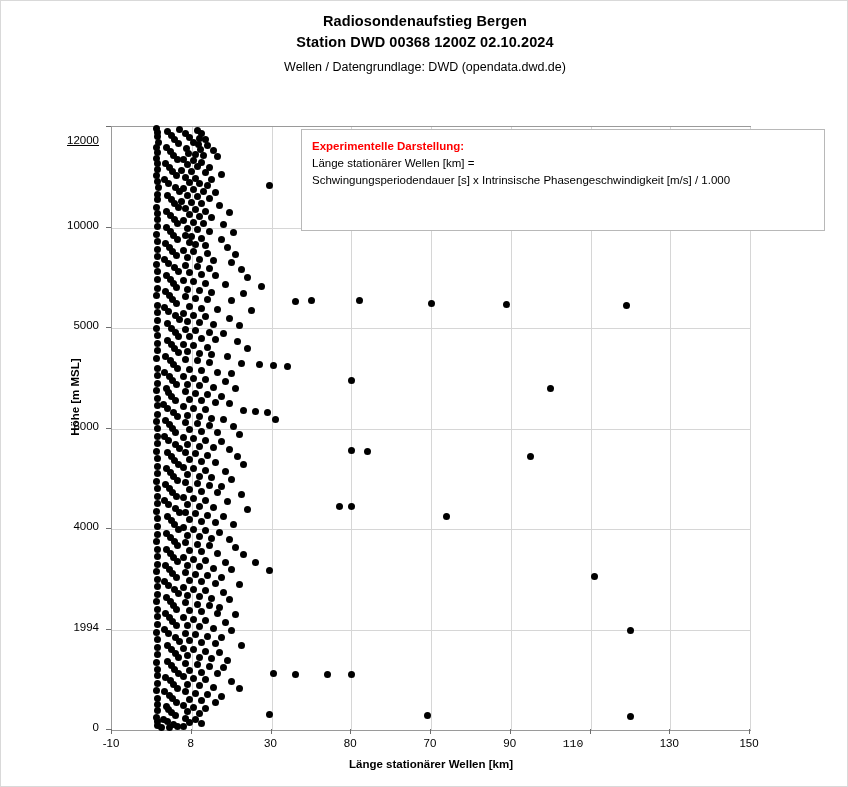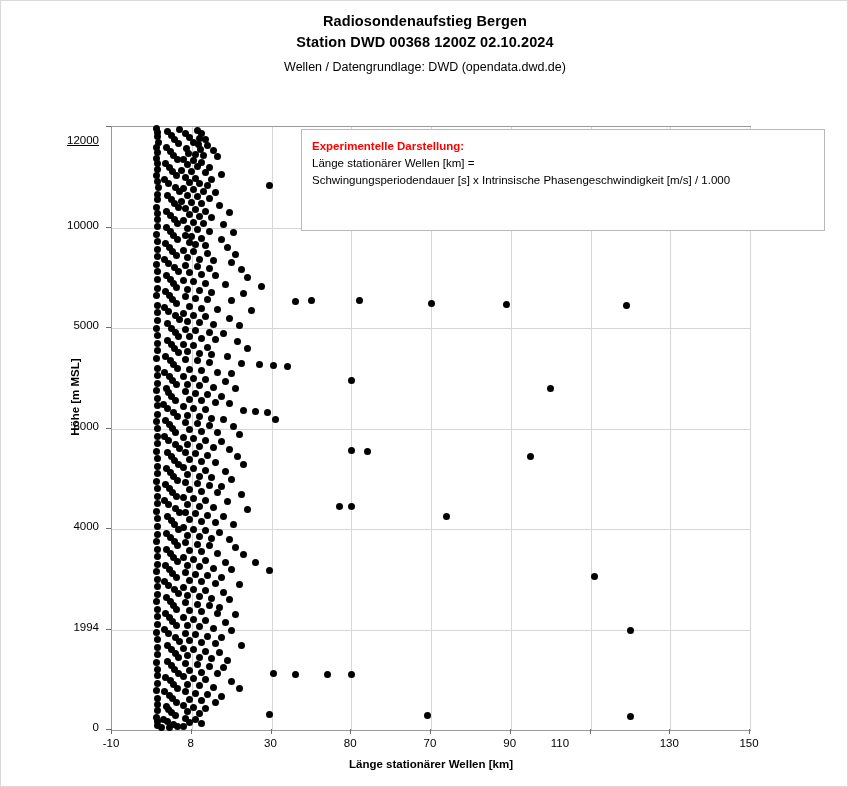--- a/index.html
+++ b/index.html
@@ -775,21 +775,21 @@
     <div class="xtick-label" style="left: 167.75px; top: 736px;">8</div>
     <div class="tick-mark-x" style="left: 269.5px; top: 728px;"></div>
     <div class="xtick-label" style="left: 247.5px; top: 736px;">30</div>
     <div class="tick-mark-x" style="left: 349.25px; top: 728px;"></div>
     <div class="xtick-label" style="left: 327.25px; top: 736px;">80</div>
     <div class="tick-mark-x" style="left: 429px; top: 728px;"></div>
     <div class="xtick-label" style="left: 407px; top: 736px;">70</div>
     <div class="tick-mark-x" style="left: 508.75px; top: 728px;"></div>
     <div class="xtick-label" style="left: 486.75px; top: 736px;">90</div>
     <div class="tick-mark-x" style="left: 588.5px; top: 728px;"></div>
-    <div class="xtick-label" style="left: 537px; top: 736px;">110</div>
+    <div class="xtick-label" style="left: 550px; top: 736px; font-family: Liberation Mono, monospace;">110</div>
     <div class="tick-mark-x" style="left: 668.25px; top: 728px;"></div>
     <div class="xtick-label" style="left: 646.25px; top: 736px;">130</div>
     <div class="tick-mark-x" style="left: 748px; top: 728px;"></div>
     <div class="xtick-label" style="left: 726px; top: 736px;">150</div>
     <div class="tick-mark-y" style="left: 105px; top: 728px;"></div>
     <div class="ytick-label" style="left: 52px; top: 720px;">0</div>
     <div class="tick-mark-y" style="left: 105px; top: 627.5px;"></div>
     <div class="ytick-label" style="left: 52px; top: 619.5px;">1994</div>
     <div class="tick-mark-y" style="left: 105px; top: 527px;"></div>
     <div class="ytick-label" style="left: 52px; top: 519px;">4000</div>

